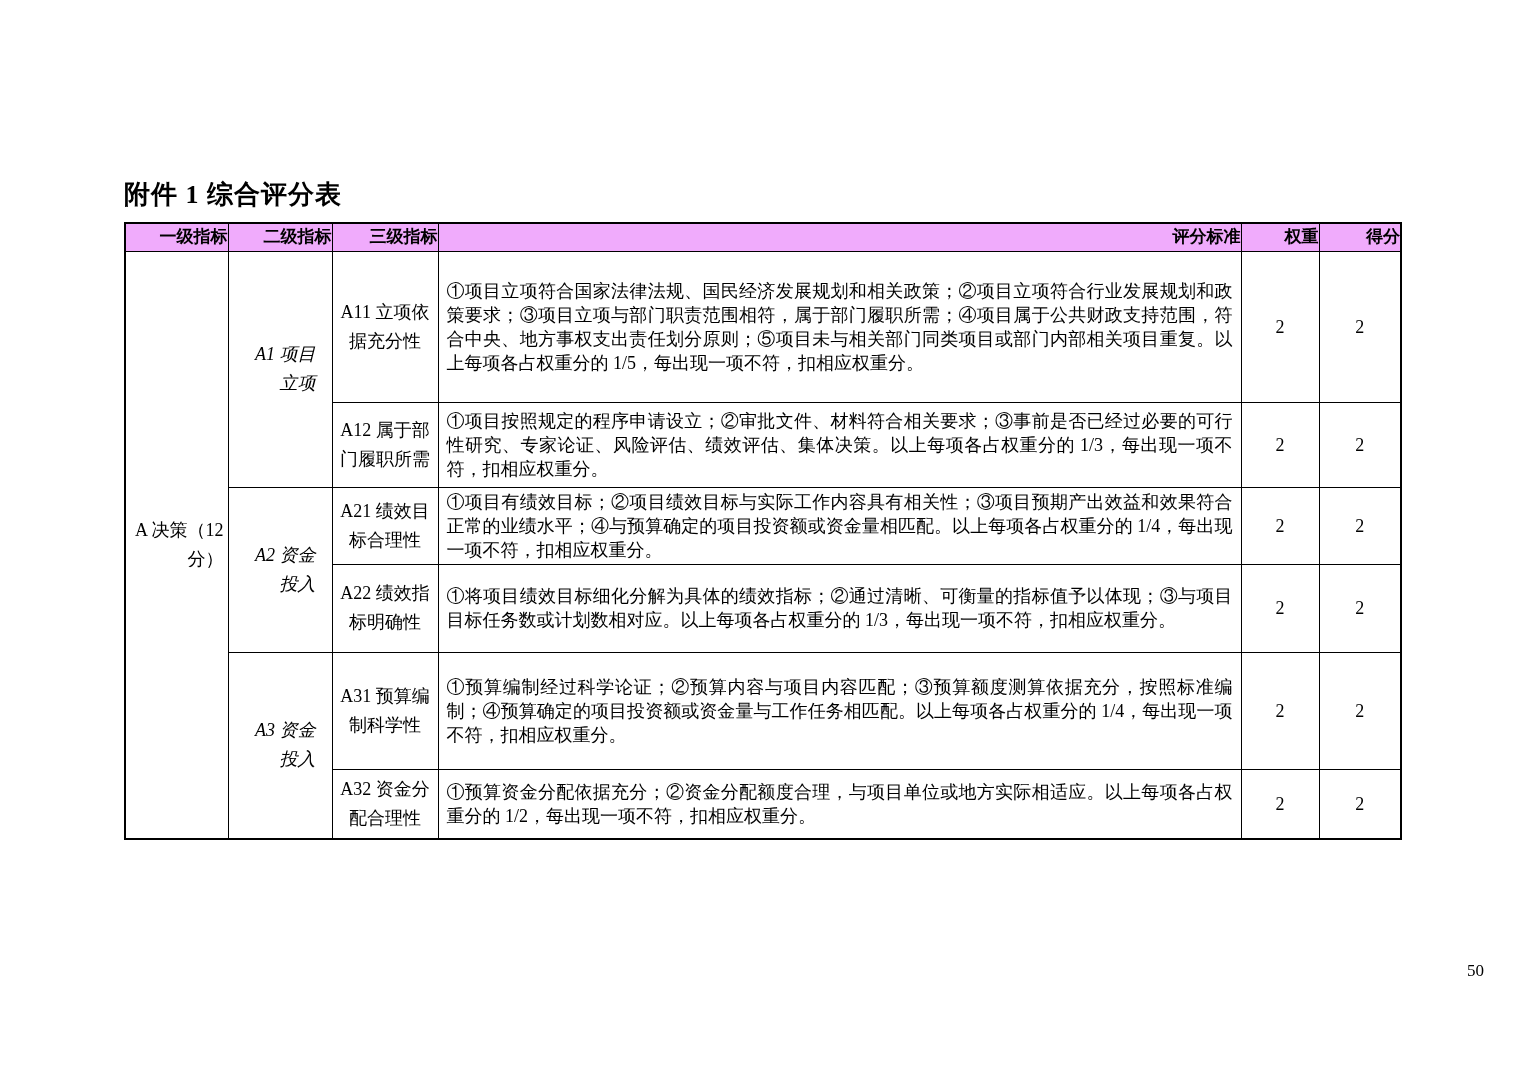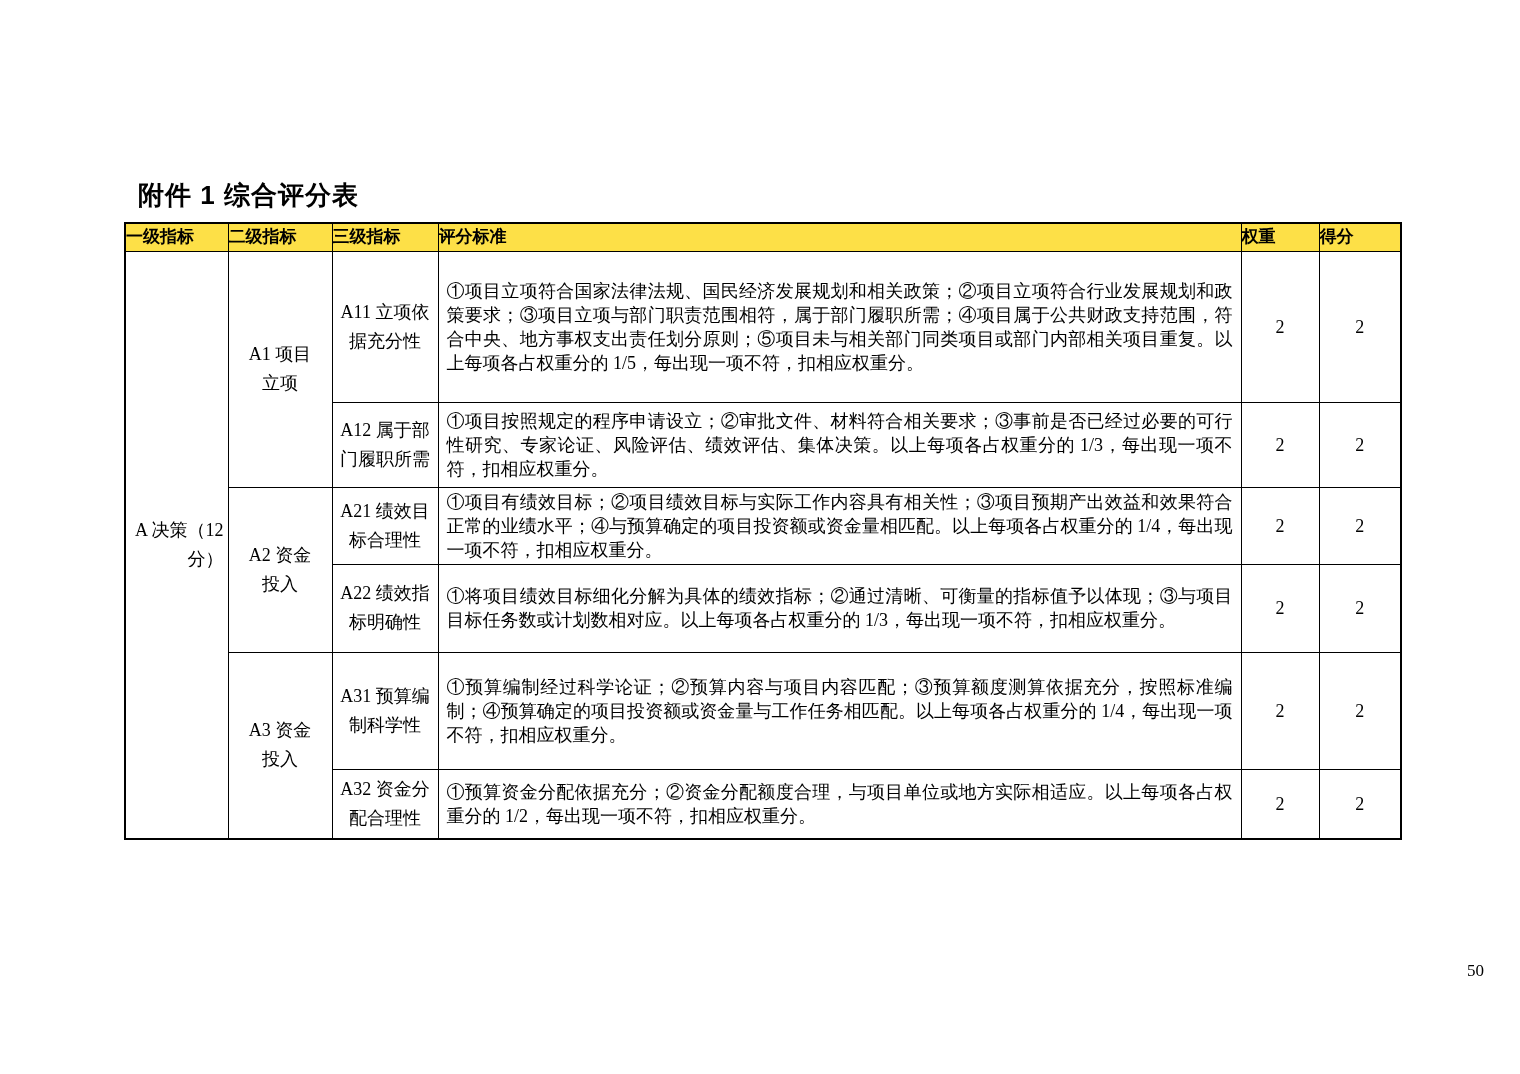--- a/index.html
+++ b/index.html
@@ -11,61 +11,61 @@
   }
   .page {
     position: relative;
     width: 1520px; height: 1074px;
     background: #ffffff;
     overflow: hidden;
   }
   .doc-title {
     position: absolute;
     left: 124px; top: 180px;
-    font-family: Liberation Sans, sans-serif;
+    font-family: Liberation Serif, serif;
     font-weight: bold;
     font-size: 26px;
     line-height: 30px;
     letter-spacing: 1px;
     color: #000000;
     white-space: nowrap;
-    margin-left: 14px;
   }
   table.score-table {
     position: absolute;
     left: 124px; top: 222px;
     width: 1276px;
     border-collapse: collapse;
     table-layout: fixed;
     border: 2px solid #000000;
   }
   table.score-table th,
   table.score-table td {
     border: 1px solid #000000;
     vertical-align: middle;
     font-size: 18px;
     color: #000000;
   }
   table.score-table th {
     height: 28px;
-    background: #fde047;
+    background: #f0abfc;
     font-weight: bold;
     font-size: 17px;
-    text-align: left;
+    text-align: right;
     line-height: 24px;
   }
   td.cell-l1 {
     text-align: right;
     line-height: 29px;
     padding: 0 4px;
   }
   td.cell-l2 {
-    text-align: center;
+    text-align: right;
     line-height: 29px;
     padding: 0 16px;
+    font-style: italic;
   }
   td.cell-l3 {
     text-align: center;
     line-height: 29px;
     padding: 0 6px;
   }
   td.cell-criteria {
     text-align: justify;
     text-justify: inter-ideograph;
     line-height: 24px;

